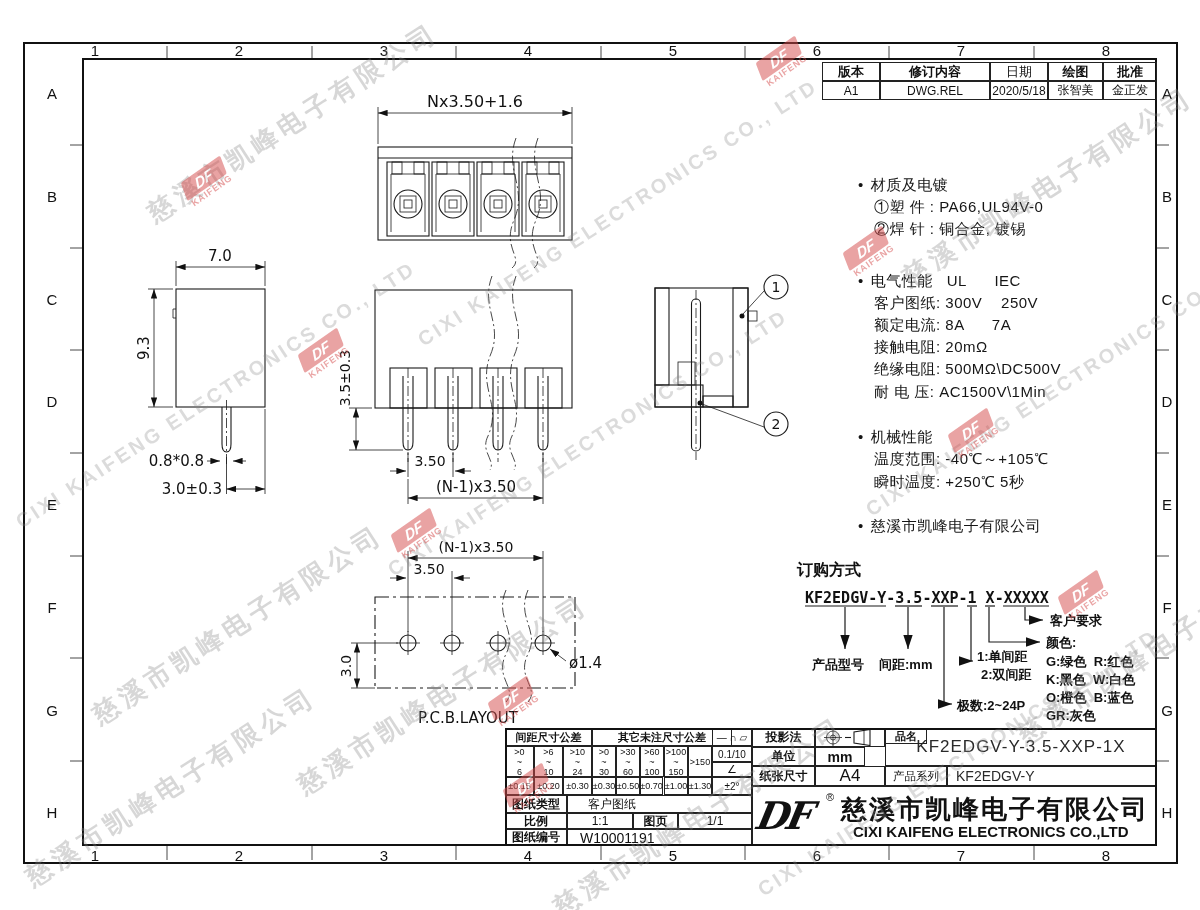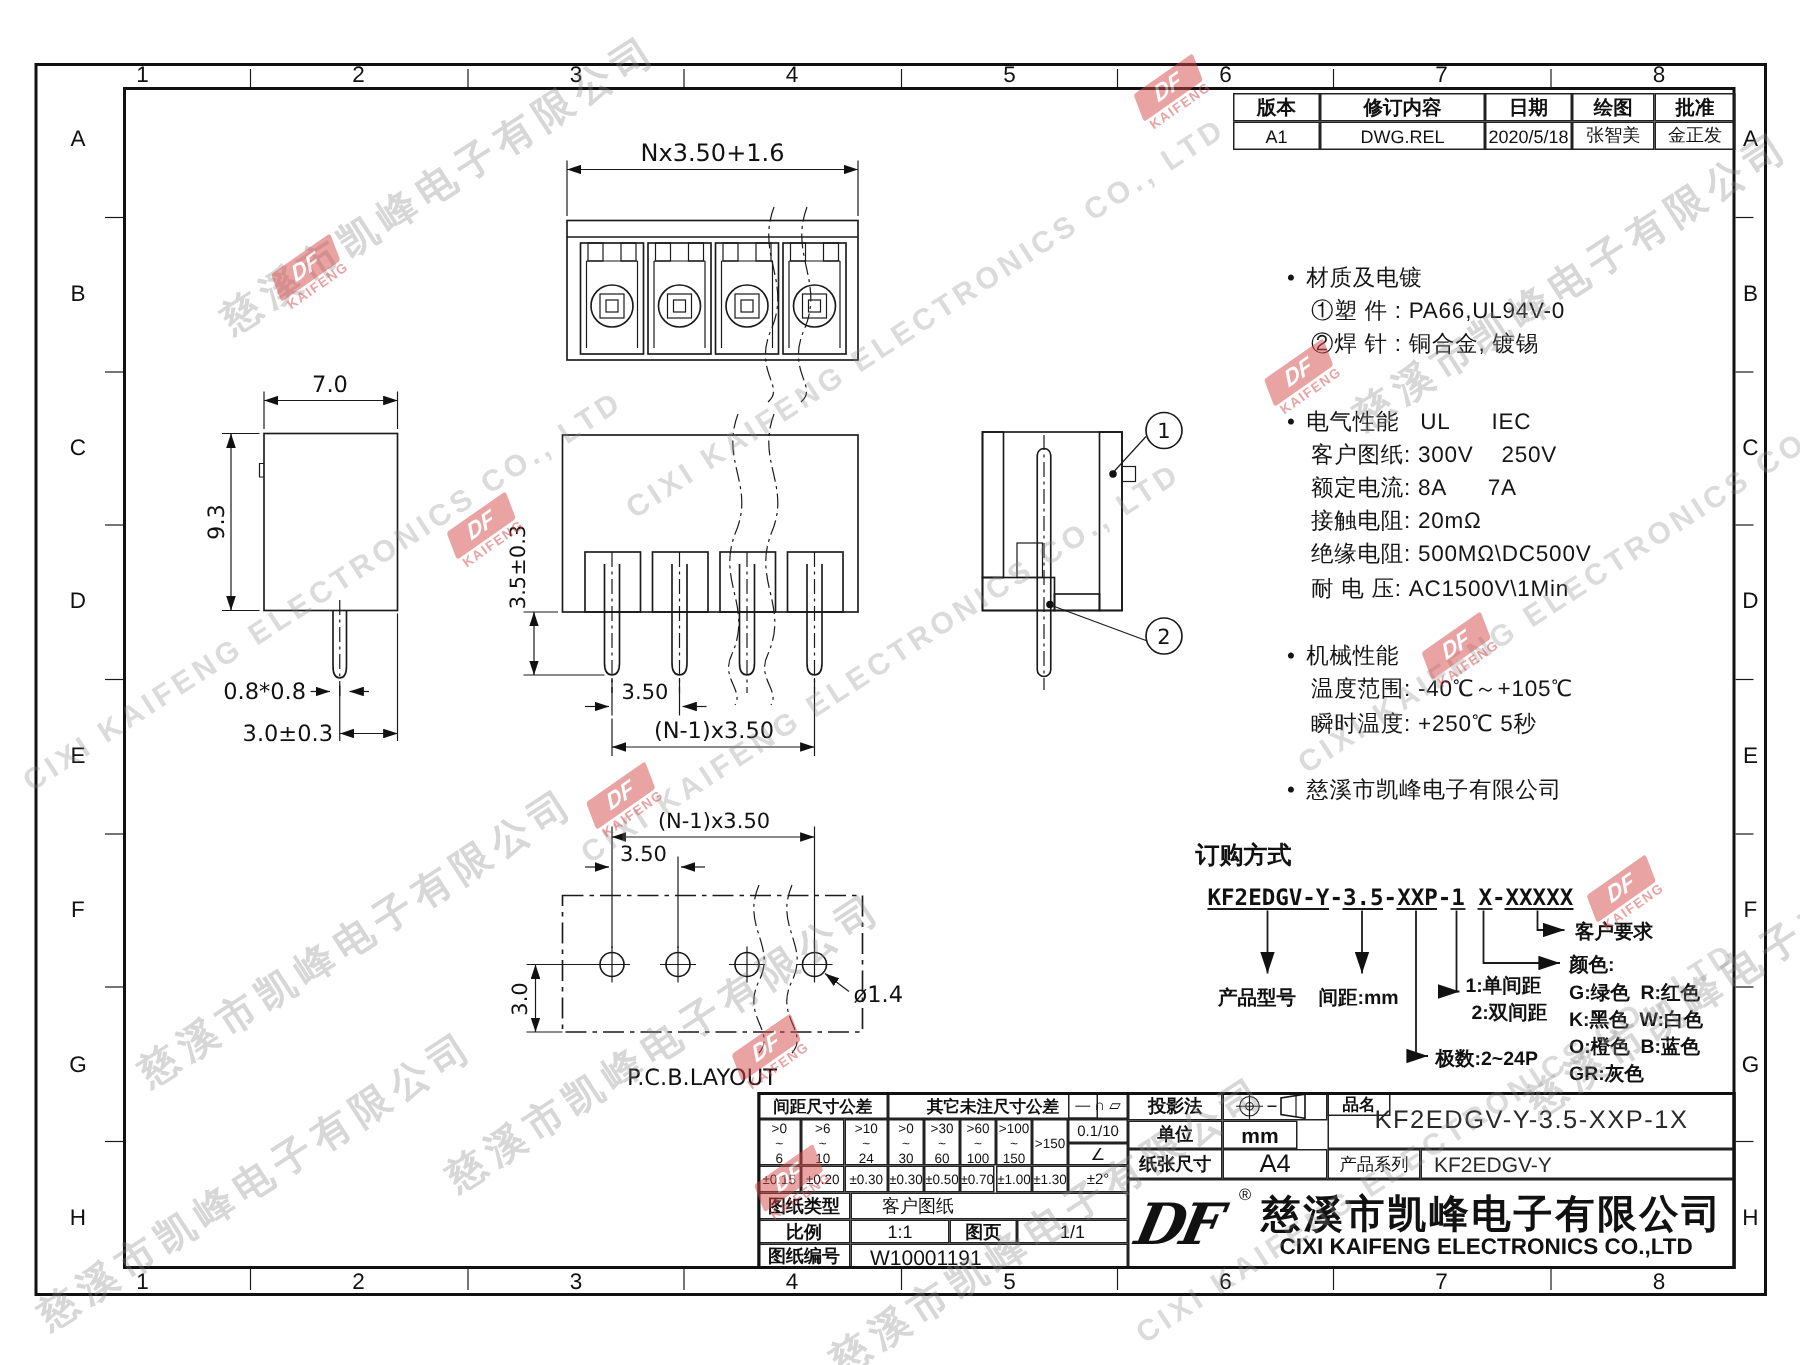--- a/index.html
+++ b/index.html
@@ -346,21 +346,21 @@
       <path d="M944,607 V704 H952" marker-end="url(#ar)"></path>
       <path d="M971,607 V661 H973" marker-end="url(#ar)"></path>
       <path d="M989,607 V642 H1040" marker-end="url(#ar)"></path>
       <path d="M1025,607 V620 H1043" marker-end="url(#ar)"></path>
     </g>
   </svg>
 
   <div class="z3">
     <div class="cell" style="left:822px;top:62px;width:58px;height:19px;font-size:13px;font-weight:bold">版本</div>
     <div class="cell" style="left:880px;top:62px;width:110px;height:19px;font-size:13px;font-weight:bold">修订内容</div>
-    <div class="cell" style="left:990px;top:62px;width:58px;height:19px;font-size:13px;font-weight:bold">日期</div>
+    <div class="cell" style="left:990px;top:62px;width:58px;height:19px;font-size:13px;font-weight:normal">日期</div>
     <div class="cell" style="left:1048px;top:62px;width:55px;height:19px;font-size:13px;font-weight:bold">绘图</div>
     <div class="cell" style="left:1103px;top:62px;width:54px;height:19px;font-size:13px;font-weight:bold">批准</div>
     <div class="cell" style="left:822px;top:81px;width:58px;height:19px;font-size:12px">A1</div>
     <div class="cell" style="left:880px;top:81px;width:110px;height:19px;font-size:12px">DWG.REL</div>
     <div class="cell" style="left:990px;top:81px;width:58px;height:19px;font-size:12px">2020/5/18</div>
     <div class="cell" style="left:1048px;top:81px;width:55px;height:19px;font-size:12px">张智美</div>
     <div class="cell" style="left:1103px;top:81px;width:54px;height:19px;font-size:12px">金正发</div>
   </div>
 
   <div>

